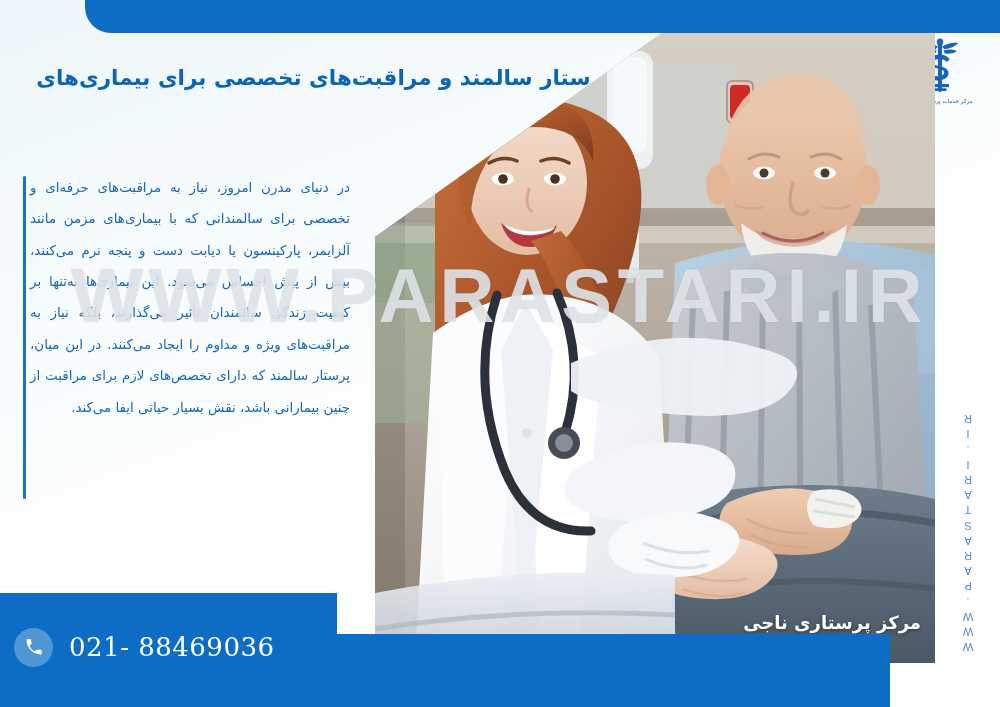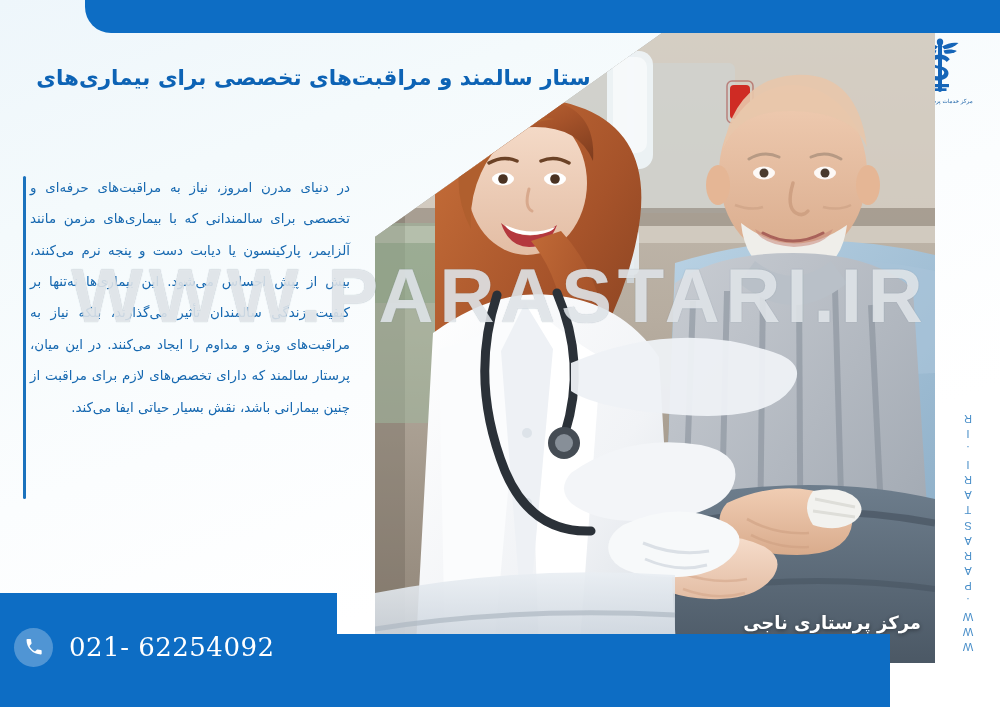--- a/index.html
+++ b/index.html
@@ -375,19 +375,19 @@
   <div class="bottom-bar"></div>
   <div class="bottom-left-block"></div>
 
   <div class="phone-wrap">
     <span class="phone-icon">
       <svg viewBox="0 0 24 24">
         <path d="M6.6 10.8c1.4 2.8 3.8 5.2 6.6 6.6l2.2-2.2c.3-.3.7-.4 1.1-.2 1.2.4 2.4.6 3.7.6.6 0 1 .4 1 1V20c0 .6-.4 1-1 1C10.9 21 3 13.1 3 3.4c0-.6.4-1 1-1h3.5c.6 0 1 .4 1 1 0 1.3.2 2.5.6 3.7.1.4 0 .8-.2 1.1l-2.3 2.6z"></path>
       </svg>
     </span>
     <span class="phone-nums">
-      <span>021- 62254092</span><br>
+      <span>021- 88469036</span><br>
     </span>
   </div>
 
   <div class="vurl">WWW.PARASTARI.IR</div>
 
 </div>
 
 </body></html>

